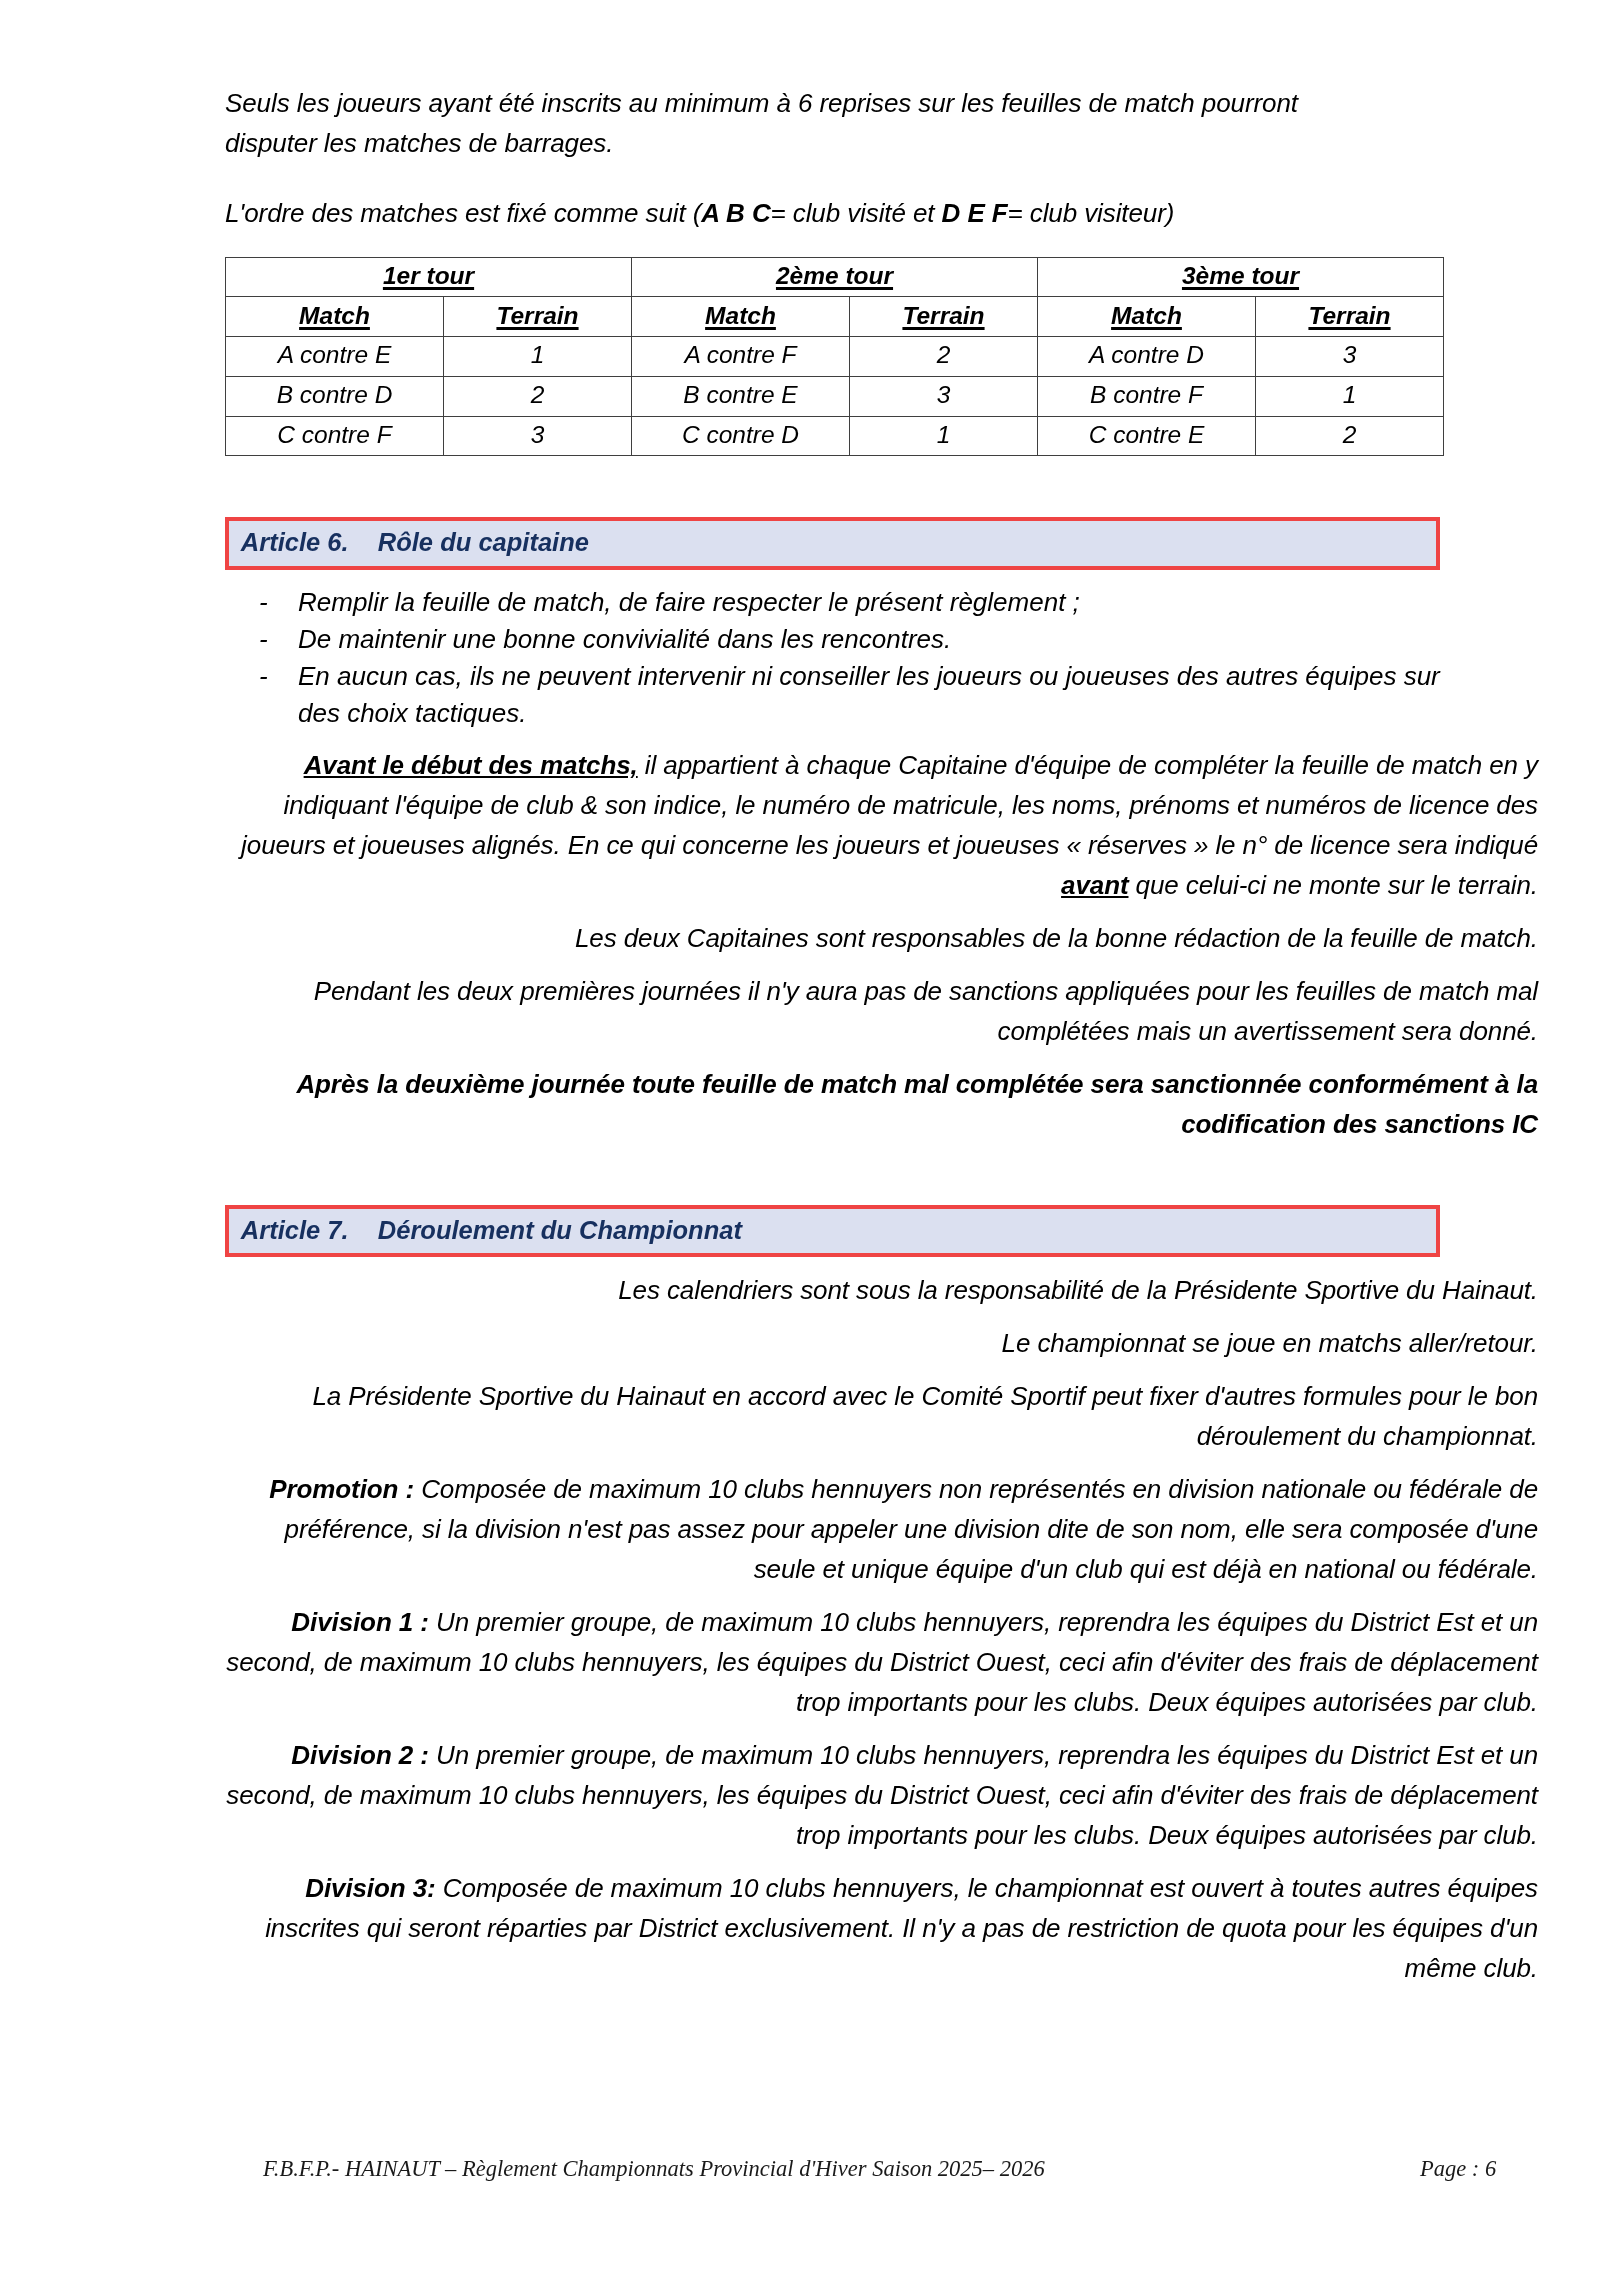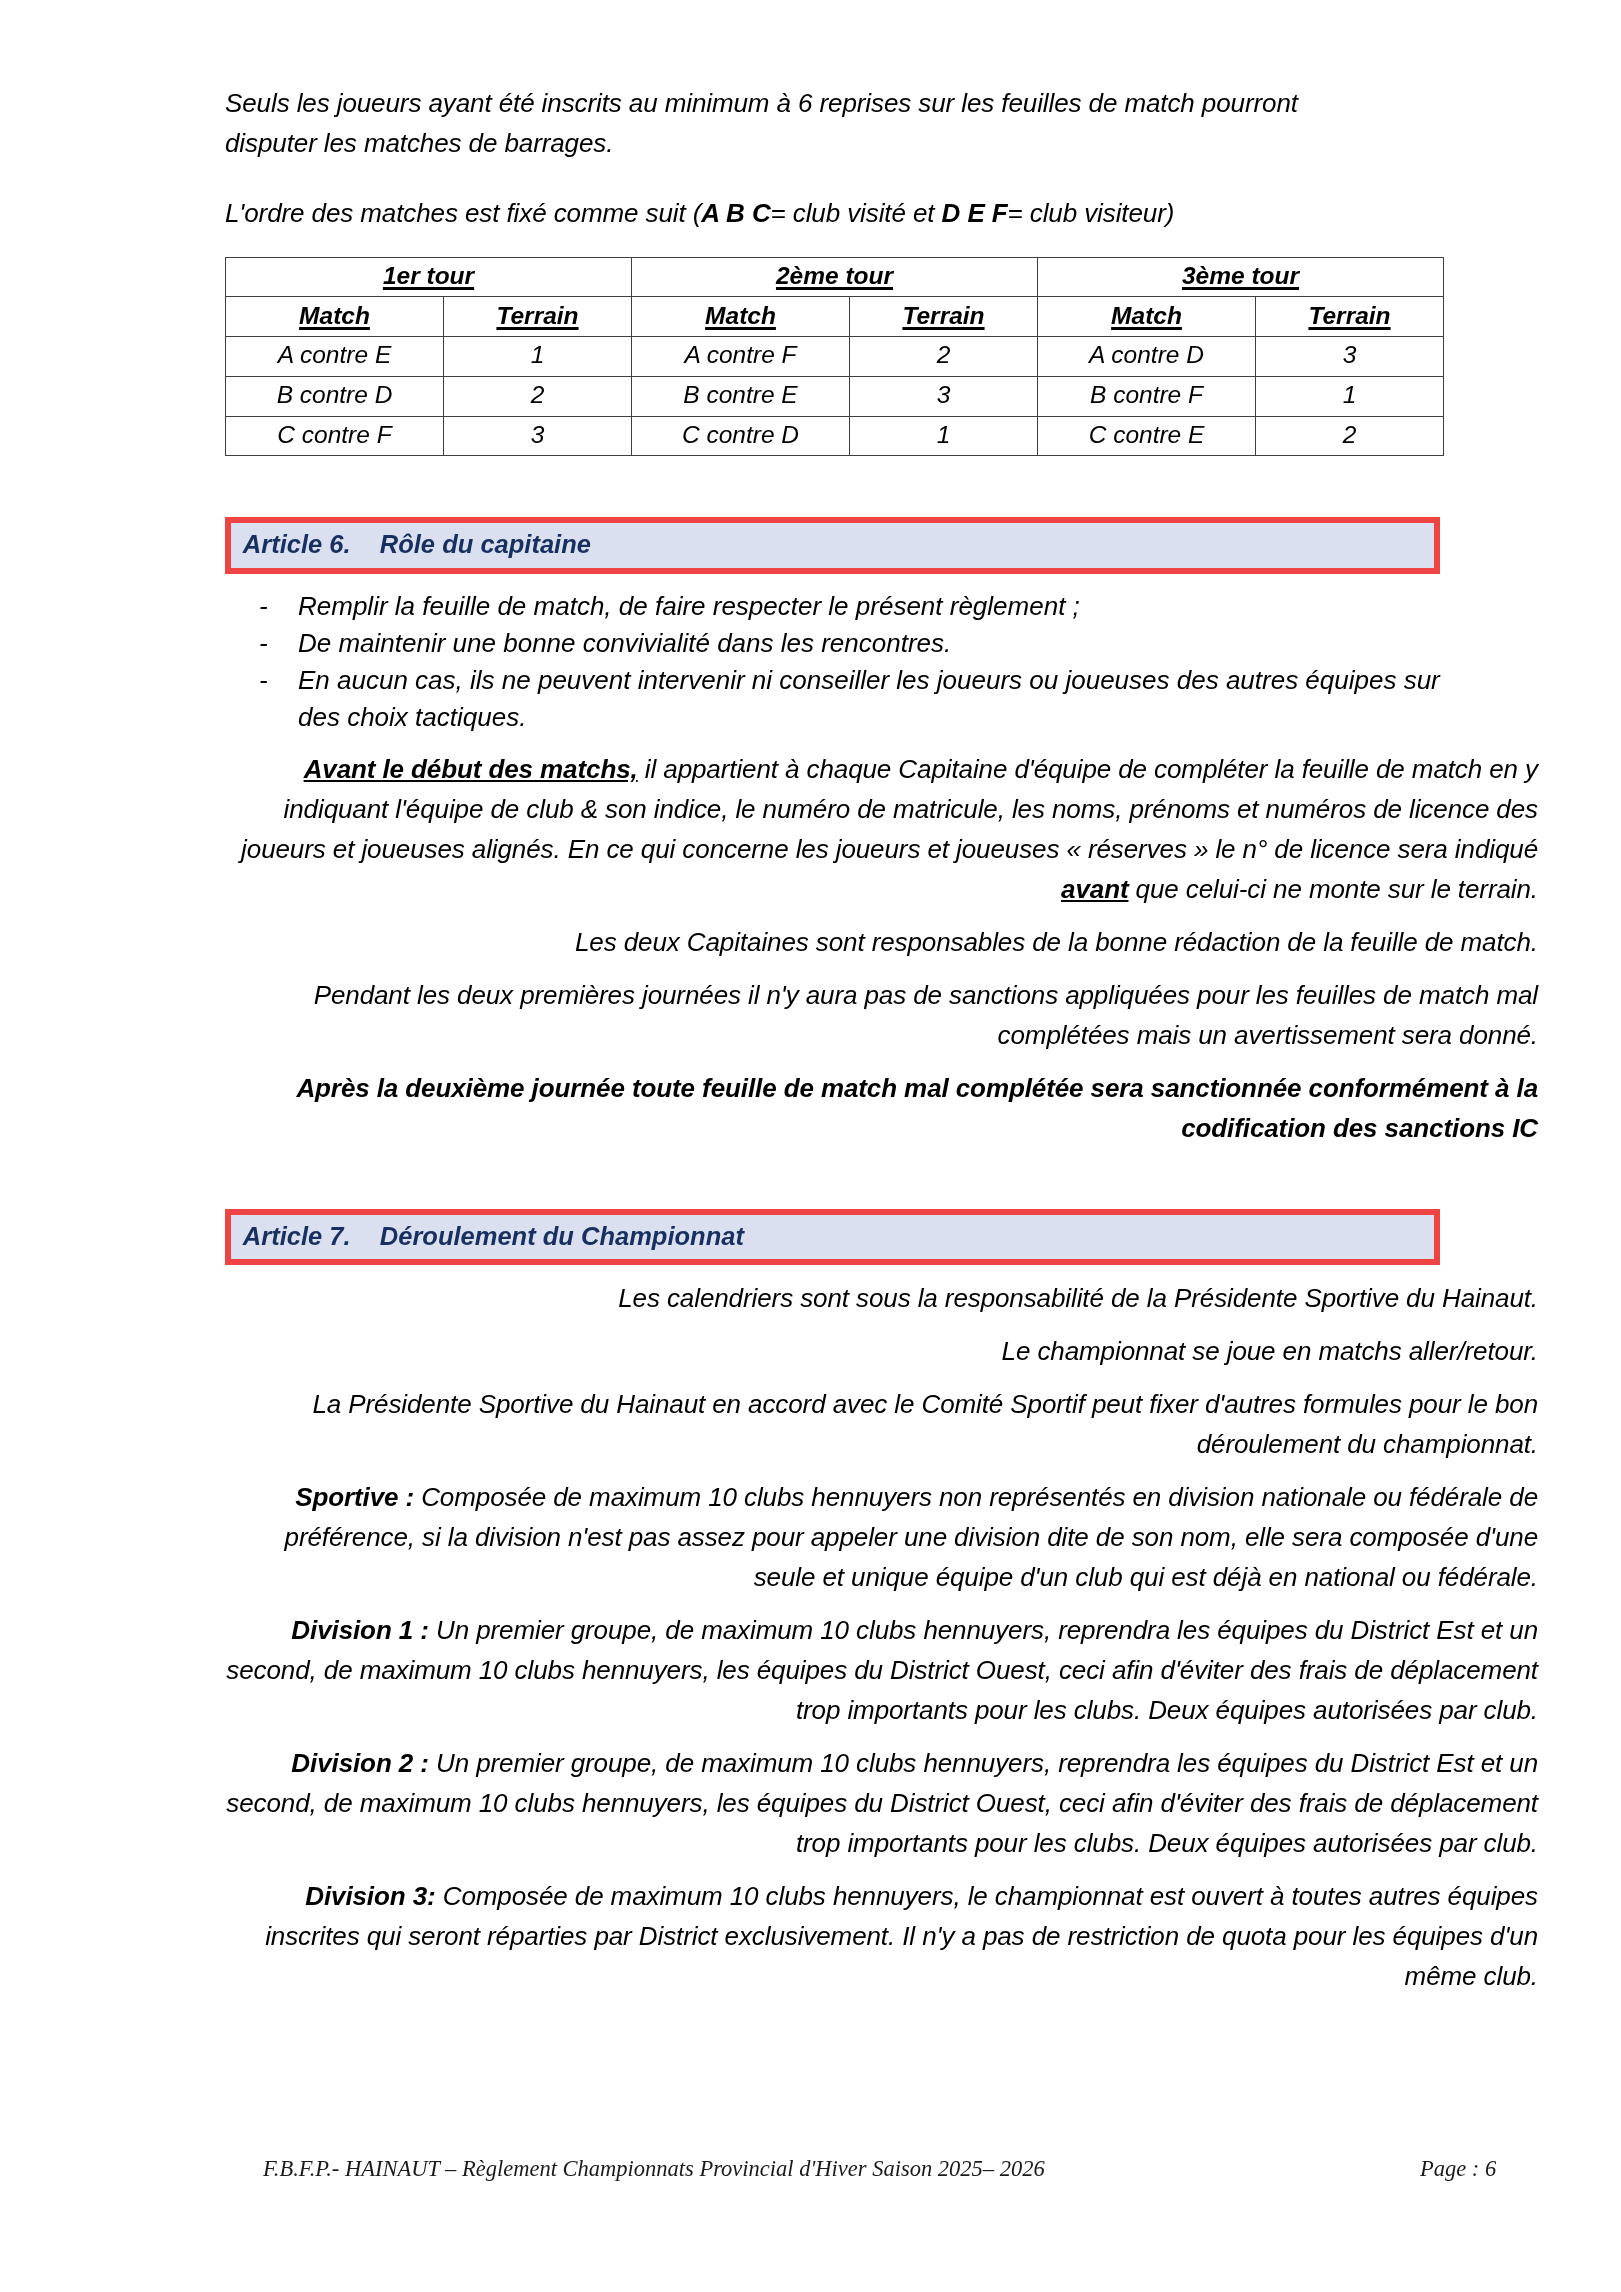--- a/index.html
+++ b/index.html
@@ -75,21 +75,21 @@
   }
   .col-match  { width: 218px; }
   .col-terrain{ width: 188px; }
 
   
   .article-bar {
     margin-top: 61px;
     width: 1215px;
     box-sizing: border-box;
     background: #dbe0f0;
-    border: 6px solid #ef4444;
+    border: 4px solid #ef4444;
     padding: 6.9px 11.8px 8.8px 11.8px;
     color: #17305f;
     font-family: "Liberation Sans", sans-serif;
     font-style: italic;
     font-weight: bold;
     font-size: 25.5px;
     line-height: 29px;
     white-space: pre;
   }
   .article-bar .num { display: inline-block; min-width: 137px; }
@@ -224,21 +224,21 @@
     <p class="para gap-md b">Après la deuxième journée toute feuille de match mal complétée sera sanctionnée conformément à la codification des sanctions IC</p>
 
     <div class="article-bar"><span class="num">Article 7.</span><span>Déroulement du Championnat</span></div>
 
     <p class="para gap-md">Les calendriers sont sous la responsabilité de la Présidente Sportive du Hainaut.</p>
 
     <p class="para gap-md">Le championnat se joue en matchs aller/retour.</p>
 
     <p class="para gap-md">La Présidente Sportive du Hainaut en accord avec le Comité Sportif peut fixer d'autres formules pour le bon déroulement du championnat.</p>
 
-    <p class="para gap-md"><span class="b">Sportive :</span><span> Composée de maximum 10 clubs hennuyers non représentés en division nationale ou fédérale de préférence, si la division n'est pas assez pour appeler une division dite de son nom, elle sera composée d'une seule et unique équipe d'un club qui est déjà en national ou fédérale.</span></p>
+    <p class="para gap-md"><span class="b">Promotion :</span><span> Composée de maximum 10 clubs hennuyers non représentés en division nationale ou fédérale de préférence, si la division n'est pas assez pour appeler une division dite de son nom, elle sera composée d'une seule et unique équipe d'un club qui est déjà en national ou fédérale.</span></p>
 
     <p class="para gap-md"><span class="b">Division 1 :</span><span> Un premier groupe, de maximum 10 clubs hennuyers, reprendra les équipes du District Est et un second, de maximum 10 clubs hennuyers, les équipes du District Ouest, ceci afin d'éviter des frais de déplacement trop importants pour les clubs. Deux équipes autorisées par club.</span></p>
 
     <p class="para gap-md"><span class="b">Division 2 :</span><span> Un premier groupe, de maximum 10 clubs hennuyers, reprendra les équipes du District Est et un second, de maximum 10 clubs hennuyers, les équipes du District Ouest, ceci afin d'éviter des frais de déplacement trop importants pour les clubs. Deux équipes autorisées par club.</span></p>
 
     <p class="para gap-md"><span class="b">Division 3:</span><span> Composée  de maximum 10 clubs hennuyers, le championnat est ouvert à toutes autres équipes inscrites qui seront réparties par District exclusivement. Il n'y a pas de restriction de quota pour les équipes d'un même club.</span></p>
 
   </div>
 
   <div class="footer">

